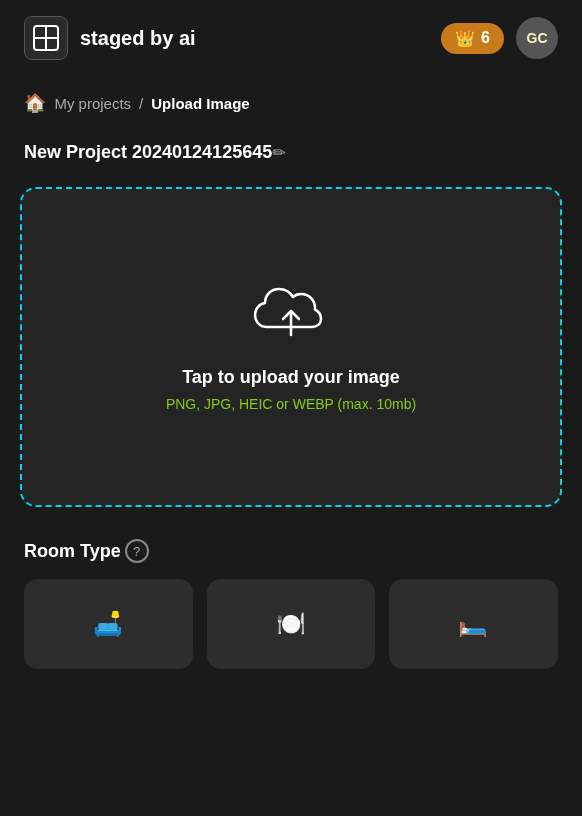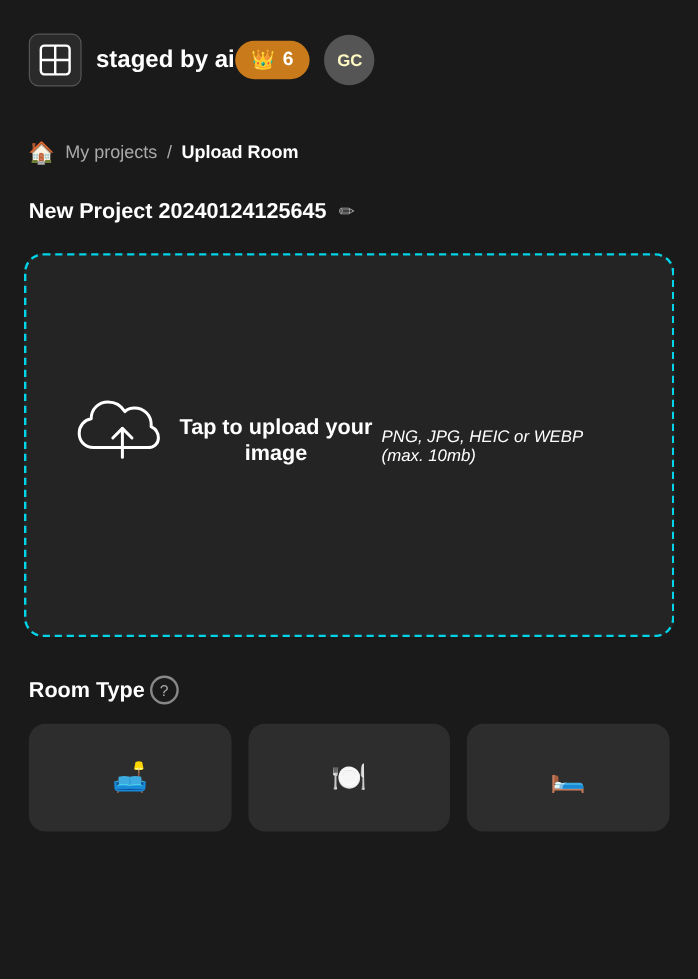--- a/index.html
+++ b/index.html
@@ -14,22 +14,22 @@
       background-color: #1a1a1a;
       font-family: -apple-system, BlinkMacSystemFont, 'Segoe UI', sans-serif;
       color: #ffffff;
       overflow-x: hidden;
     }
 
     
     .header {
       display: flex;
       align-items: center;
-      justify-content: flex-start;
-      padding: 28px 24px;
+      justify-content: space-between;
+      padding: 16px 24px;
       background-color: #1a1a1a;
     }
 
     .logo-area {
       display: flex;
       align-items: center;
       gap: 12px;
     }
 
     .logo-icon {
@@ -111,21 +111,20 @@
     .breadcrumb-current {
       color: #ffffff;
       font-weight: 700;
     }
 
     
     .project-title-row {
       display: flex;
       align-items: center;
       padding: 20px 24px 16px 24px;
-      gap: 10px;
     }
 
     .project-title {
       font-size: 18px;
       font-weight: 700;
       color: #ffffff;
     }
 
     .edit-icon {
       color: #aaaaaa;
@@ -133,21 +132,21 @@
       cursor: pointer;
     }
 
     
     .upload-area {
       margin: 8px 20px 24px 20px;
       border: 2.5px dashed #00d4e8;
       border-radius: 16px;
       background-color: #242424;
       display: flex;
-      flex-direction: row;
+      flex-direction: column;
       align-items: center;
       justify-content: center;
       padding: 60px 40px;
       cursor: pointer;
       min-height: 320px;
     }
 
     .cloud-upload-icon {
       margin-bottom: 20px;
     }
@@ -160,23 +159,22 @@
     .upload-title {
       font-size: 18px;
       font-weight: 700;
       color: #ffffff;
       margin-bottom: 8px;
       text-align: center;
     }
 
     .upload-subtitle {
       font-size: 14px;
-      color: #ffffff;
+      color: #84cc16;
       text-align: left;
-      font-style: italic;
     }
 
     
     .section-header {
       display: flex;
       align-items: center;
       gap: 4px;
       padding: 8px 24px 16px 24px;
     }
 
@@ -248,21 +246,21 @@
     <div class="avatar">
       <span>GC</span>
     </div>
   </div>
 </div>
 
 <div class="breadcrumb">
   <span class="breadcrumb-home">🏠</span>
   <span>My projects</span>
   <span class="breadcrumb-separator">/</span>
-  <span class="breadcrumb-current">Upload Room</span>
+  <span class="breadcrumb-current">Upload Image</span>
 </div>
 
 <div class="project-title-row">
   <span class="project-title">New Project 20240124125645</span>
   <span class="edit-icon">✏</span>
 </div>
 
 <div class="upload-area">
   <div class="cloud-upload-icon">
     <svg viewBox="0 0 80 60" fill="none" xmlns="http://www.w3.org/2000/svg">

